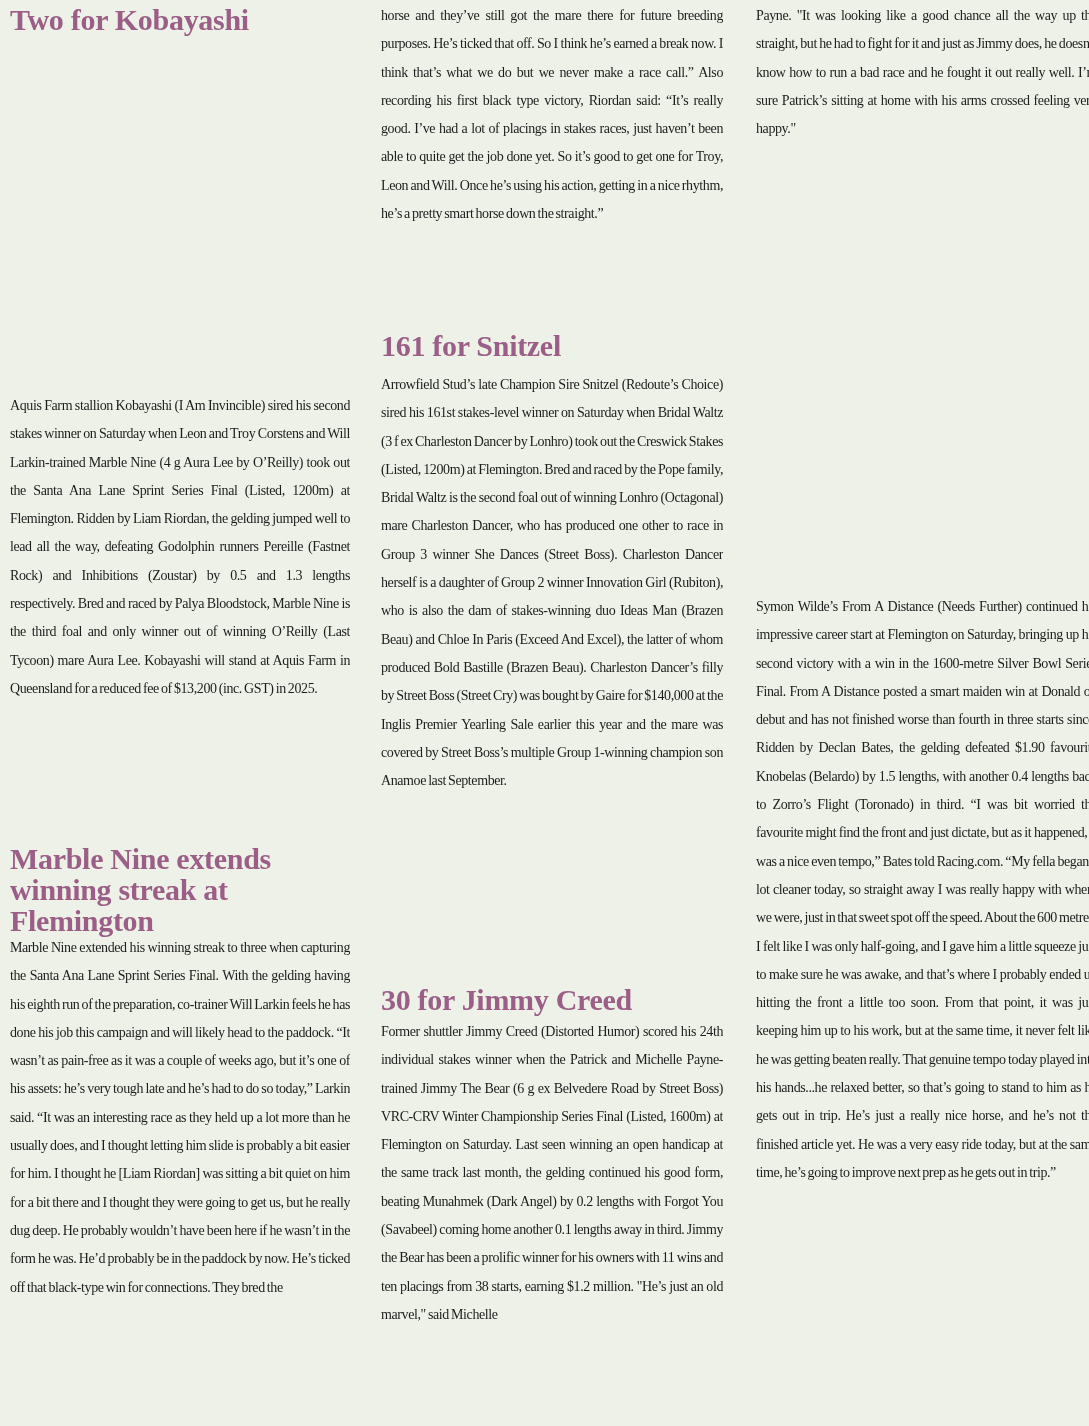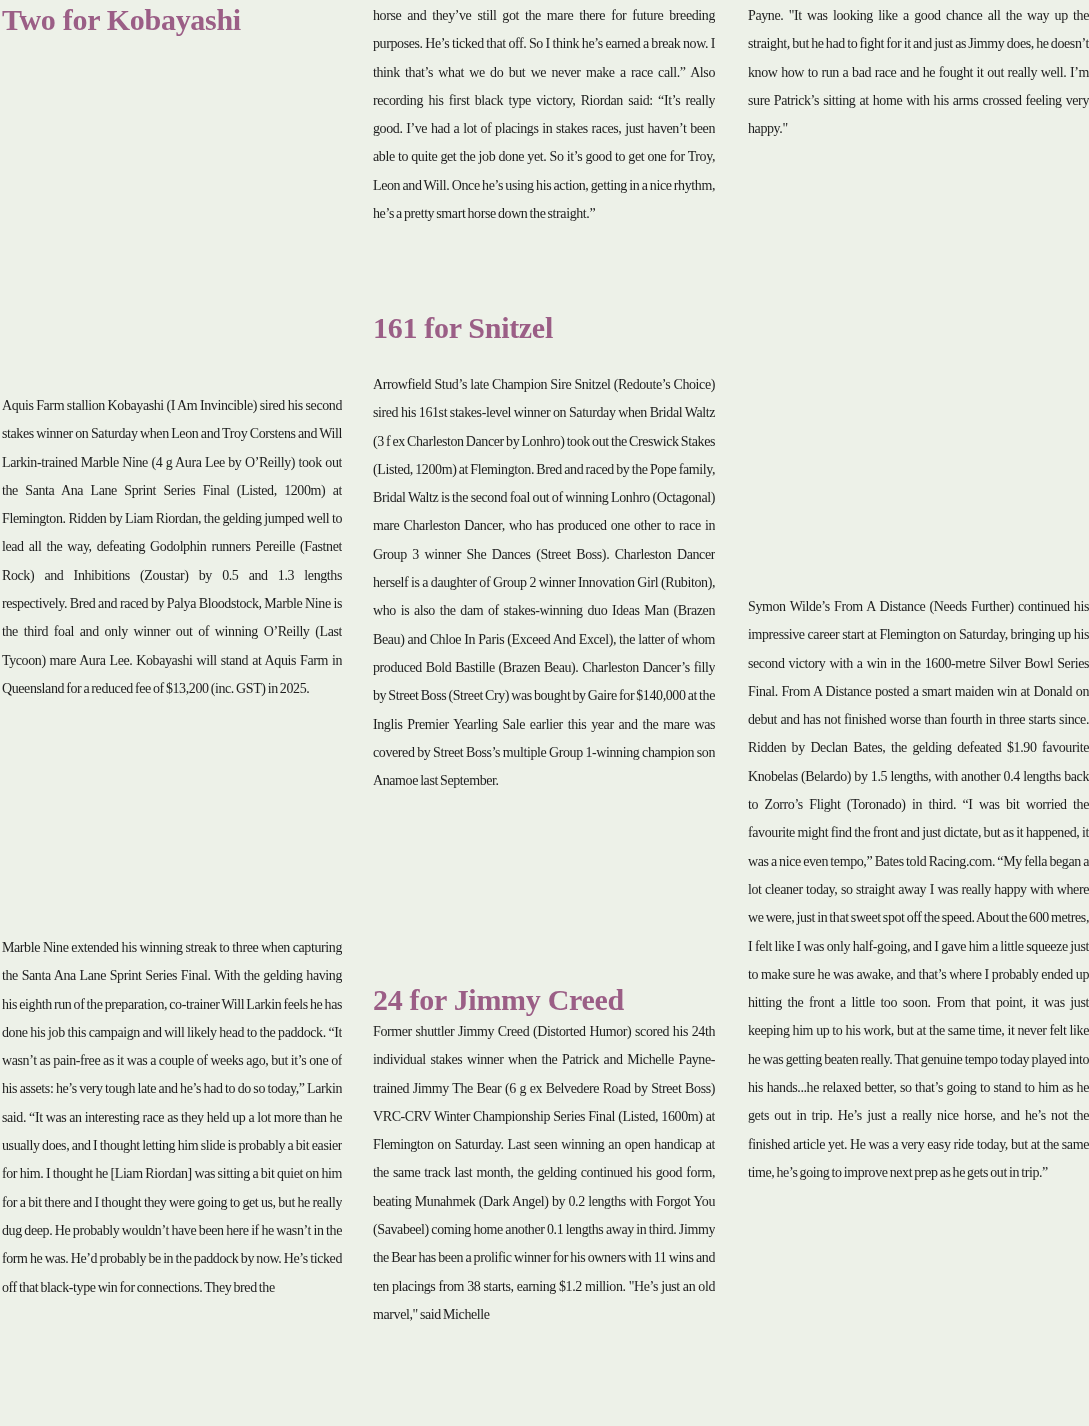--- a/index.html
+++ b/index.html
@@ -7,20 +7,21 @@
     width: 1089px; height: 1426px;
     background: #edf1e8;
     overflow: hidden;
     position: relative;
     font-family: "Liberation Serif", serif;
   }
   .page { position: absolute; inset: 0; }
   .col {
     position: absolute; top: 0; height: 1372px; width: 341px;
     overflow: hidden;
+    margin-left: 8px;
   }
   .col-1 { left: 2px; width: 340px; }
   .col-2 { left: 373px; width: 342px; }
   .col-3 { left: 748px; width: 341px; }
   .block { position: absolute; left: 0; right: 0; overflow: hidden; }
   .headline {
     font-family: "Liberation Serif", serif;
     font-weight: 700;
     font-size: 30px;
     line-height: 31px;
@@ -43,28 +44,29 @@
 </style>
 </head>
 <body>
 
 <div class="page">
 
   <div class="col col-1">
     <h1 class="headline block" style="top:4px;">Two for Kobayashi</h1>
     <div class="image-gap block" style="top:58px; height:330px;"></div>
     <p class="body-para block" style="top:392px; height:442px;">Aquis Farm stallion Kobayashi (I Am Invincible) sired his second stakes winner on Saturday when Leon and Troy Corstens and Will Larkin-trained Marble Nine (4 g Aura Lee by O’Reilly) took out the Santa Ana Lane Sprint Series Final (Listed, 1200m) at Flemington. Ridden by Liam Riordan, the gelding jumped well to lead all the way, defeating Godolphin runners Pereille (Fastnet Rock) and Inhibitions (Zoustar) by 0.5 and 1.3 lengths respectively. Bred and raced by Palya Bloodstock, Marble Nine is the third foal and only winner out of winning O’Reilly (Last Tycoon) mare Aura Lee. Kobayashi will stand at Aquis Farm in Queensland for a reduced fee of $13,200 (inc. GST) in 2025.</p>
+    <h2 class="headline block" style="top:843px; height:95px; overflow:visible;">Marble Nine extends winning streak at Flemington</h2>
     <p class="body-para block" style="top:934px; height:492px;">Marble Nine extended his winning streak to three when capturing the Santa Ana Lane Sprint Series Final. With the gelding having his eighth run of the preparation, co-trainer Will Larkin feels he has done his job this campaign and will likely head to the paddock. “It wasn’t as pain-free as it was a couple of weeks ago, but it’s one of his assets: he’s very tough late and he’s had to do so today,” Larkin said. “It was an interesting race as they held up a lot more than he usually does, and I thought letting him slide is probably a bit easier for him. I thought he [Liam Riordan] was sitting a bit quiet on him for a bit there and I thought they were going to get us, but he really dug deep. He probably wouldn’t have been here if he wasn’t in the form he was. He’d probably be in the paddock by now. He’s ticked off that black-type win for connections. They bred the</p>
   </div>
 
   <div class="col col-2">
     <p class="body-para block" style="top:2px; height:318px;">horse and they’ve still got the mare there for future breeding purposes. He’s ticked that off. So I think he’s earned a break now. I think that’s what we do but we never make a race call.” Also recording his first black type victory, Riordan said: “It’s really good. I’ve had a lot of placings in stakes races, just haven’t been able to quite get the job done yet. So it’s good to get one for Troy, Leon and Will. Once he’s using his action, getting in a nice rhythm, he’s a pretty smart horse down the straight.”</p>
-    <h2 class="headline block" style="top:312px; height:34px; overflow:visible;">161 for Snitzel</h2>
+    <h2 class="headline block" style="top:330px; height:34px; overflow:visible;">161 for Snitzel</h2>
     <p class="body-para block" style="top:371px; height:598px;">Arrowfield Stud’s late Champion Sire Snitzel (Redoute’s Choice) sired his 161st stakes-level winner on Saturday when Bridal Waltz (3 f ex Charleston Dancer by Lonhro) took out the Creswick Stakes (Listed, 1200m) at Flemington. Bred and raced by the Pope family, Bridal Waltz is the second foal out of winning Lonhro (Octagonal) mare Charleston Dancer, who has produced one other to race in Group 3 winner She Dances (Street Boss). Charleston Dancer herself is a daughter of Group 2 winner Innovation Girl (Rubiton), who is also the dam of stakes-winning duo Ideas Man (Brazen Beau) and Chloe In Paris (Exceed And Excel), the latter of whom produced Bold Bastille (Brazen Beau). Charleston Dancer’s filly by Street Boss (Street Cry) was bought by Gaire for $140,000 at the Inglis Premier Yearling Sale earlier this year and the mare was covered by Street Boss’s multiple Group 1-winning champion son Anamoe last September.</p>
-    <h2 class="headline block" style="top:984px; height:34px; overflow:visible;">24 for Jimmy Creed</h2>
+    <h2 class="headline block" style="top:984px; height:34px; overflow:visible;">30 for Jimmy Creed</h2>
     <p class="body-para block" style="top:1018px; height:408px;">Former shuttler Jimmy Creed (Distorted Humor) scored his 24th individual stakes winner when the Patrick and Michelle Payne-trained Jimmy The Bear (6 g ex Belvedere Road by Street Boss) VRC-CRV Winter Championship Series Final (Listed, 1600m) at Flemington on Saturday. Last seen winning an open handicap at the same track last month, the gelding continued his good form, beating Munahmek (Dark Angel) by 0.2 lengths with Forgot You (Savabeel) coming home another 0.1 lengths away in third. Jimmy the Bear has been a prolific winner for his owners with 11 wins and ten placings from 38 starts, earning $1.2 million. "He’s just an old marvel," said Michelle</p>
   </div>
 
   <div class="col col-3">
     <p class="body-para block" style="top:2px; height:172px;">Payne. "It was looking like a good chance all the way up the straight, but he had to fight for it and just as Jimmy does, he doesn’t know how to run a bad race and he fought it out really well. I’m sure Patrick’s sitting at home with his arms crossed feeling very happy."</p>
     <div class="image-gap block" style="top:265px; height:322px;"></div>
     <p class="body-para block" style="top:593px; height:833px;">Symon Wilde’s From A Distance (Needs Further) continued his impressive career start at Flemington on Saturday, bringing up his second victory with a win in the 1600-metre Silver Bowl Series Final. From A Distance posted a smart maiden win at Donald on debut and has not finished worse than fourth in three starts since. Ridden by Declan Bates, the gelding defeated $1.90 favourite Knobelas (Belardo) by 1.5 lengths, with another 0.4 lengths back to Zorro’s Flight (Toronado) in third. “I was bit worried the favourite might find the front and just dictate, but as it happened, it was a nice even tempo,” Bates told Racing.com. “My fella began a lot cleaner today, so straight away I was really happy with where we were, just in that sweet spot off the speed. About the 600 metres, I felt like I was only half-going, and I gave him a little squeeze just to make sure he was awake, and that’s where I probably ended up hitting the front a little too soon. From that point, it was just keeping him up to his work, but at the same time, it never felt like he was getting beaten really. That genuine tempo today played into his hands...he relaxed better, so that’s going to stand to him as he gets out in trip. He’s just a really nice horse, and he’s not the finished article yet. He was a very easy ride today, but at the same time, he’s going to improve next prep as he gets out in trip.”</p>
   </div>
 
 </div>

